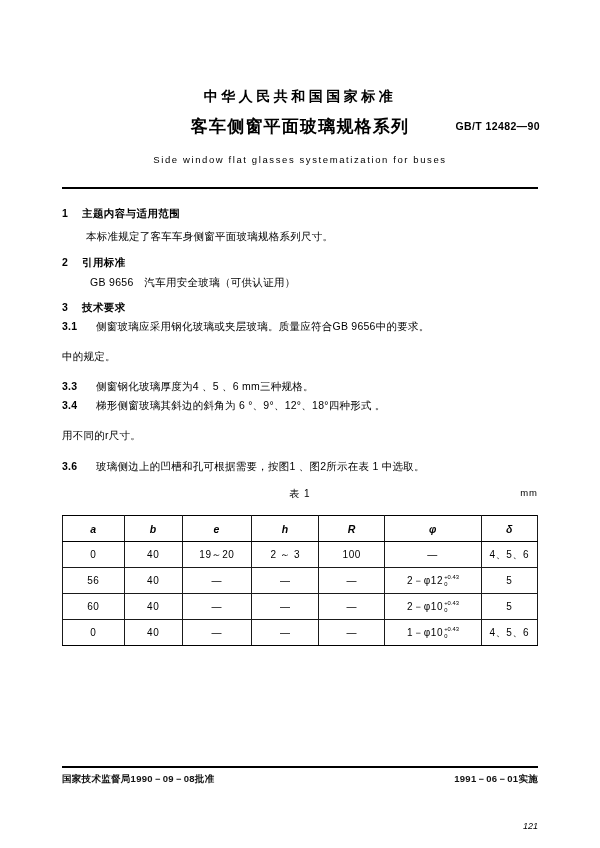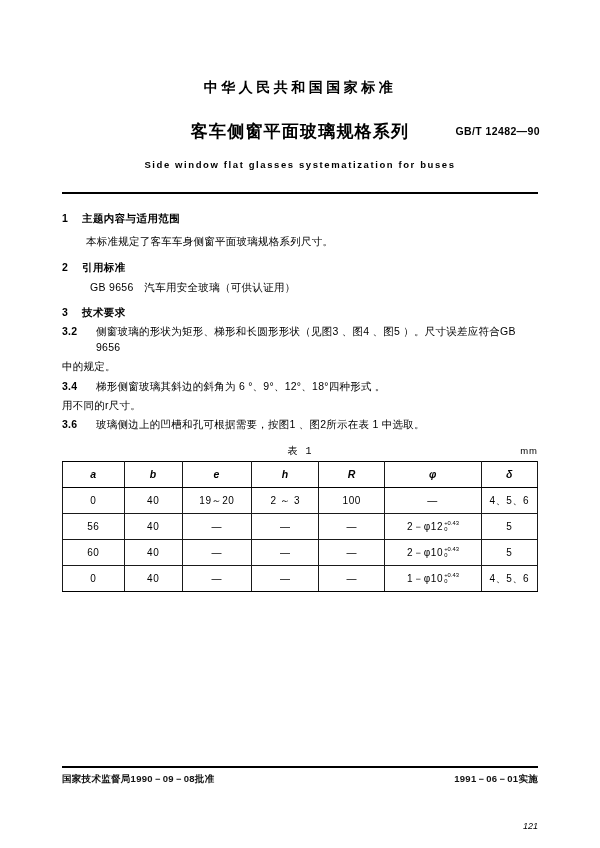--- a/index.html
+++ b/index.html
@@ -13,39 +13,39 @@
     font-family: "Liberation Serif", "DejaVu Serif", serif;
     color: #111111;
     position: relative;
     overflow: hidden;
   }
   .page {
     position: relative;
     width: 600px;
     height: 848px;
     box-sizing: border-box;
-    padding: 3px 62px;
+    padding: 12px 62px;
   }
 
   
   .masthead {
     padding-top: 76px;
     text-align: center;
   }
   .gb-title {
     font-family: "Liberation Sans", "DejaVu Sans", sans-serif;
     font-weight: bold;
     font-size: 14px;
     letter-spacing: 3.5px;
     color: #000;
     white-space: nowrap;
   }
   .title-row {
     position: relative;
-    margin-top: 23px;
+    margin-top: 9px;
     height: 26px;
   }
   .doc-title {
     font-family: "Liberation Sans", "DejaVu Sans", sans-serif;
     font-weight: bold;
     font-size: 17px;
     letter-spacing: 1.2px;
     color: #000;
     text-align: center;
     white-space: nowrap;
@@ -57,21 +57,21 @@
     font-family: "Liberation Sans", "DejaVu Sans", sans-serif;
     font-weight: bold;
     font-size: 10.5px;
     letter-spacing: 0.4px;
     color: #000;
     white-space: nowrap;
   }
   .doc-subtitle {
     margin-top: 13px;
     font-family: "Liberation Sans", "DejaVu Sans", sans-serif;
-    font-weight: bold;
+    font-weight: normal;
     font-size: 9.5px;
     letter-spacing: 1.6px;
     color: #000;
     white-space: nowrap;
   }
   .rule-top {
     margin-top: 22px;
     border-top: 2px solid #000;
     height: 0;
   }
@@ -111,35 +111,35 @@
     display: inline-block;
     width: 34px;
     text-indent: 0;
   }
   .ref-line {
     margin: 4px 0 2px 0;
     text-indent: 28px;
     letter-spacing: 0.3px;
   }
   .cont {
-    margin: 3px 0;
+    margin: 14px 0;
     letter-spacing: 0.25px;
   }
 
   
   .table-wrap {
     margin-top: 12px;
     position: relative;
   }
   .table-caption {
     text-align: center;
-    font-family: Liberation Mono, monospace;
+    font-family: Liberation Sans, sans-serif;
     font-size: 10px;
     letter-spacing: 1px;
-    margin-bottom: 1px;
+    margin-bottom: 14px;
   }
   .table-unit {
     position: absolute;
     right: 0;
     top: 0;
     font-family: "Liberation Sans", "DejaVu Sans", sans-serif;
     font-size: 9.5px;
     letter-spacing: 1px;
   }
   table.spec {
@@ -242,26 +242,29 @@
 
     <div class="clause-head">
       <span class="num">2</span><span>引用标准</span>
     </div>
     <div class="ref-line">GB 9656　汽车用安全玻璃（可供认证用）</div>
 
     <div class="clause-head">
       <span class="num">3</span><span>技术要求</span>
     </div>
 
-
     <div class="numpara">
-      <span class="lbl">3.2</span><span>侧窗玻璃的形状为矩形、梯形和长圆形形状（见图3 、图4 、图5 ）。尺寸误差应符合GB 9656</span>
-    </div>
+      <span class="lbl">3.1</span><span>侧窗玻璃应采用钢化玻璃或夹层玻璃。质量应符合GB 9656中的要求。</span>
+    </div>
+
     <div class="cont">中的规定。</div>
 
+    <div class="numpara">
+      <span class="lbl">3.3</span><span>侧窗钢化玻璃厚度为4 、5 、6 mm三种规格。</span>
+    </div>
 
     <div class="numpara">
       <span class="lbl">3.4</span><span>梯形侧窗玻璃其斜边的斜角为 6 °、9°、12°、18°四种形式 。</span>
     </div>
 
     <div class="cont">用不同的r尺寸。</div>
 
     <div class="numpara">
       <span class="lbl">3.6</span><span>玻璃侧边上的凹槽和孔可根据需要，按图1 、图2所示在表 1 中选取。</span>
     </div>

